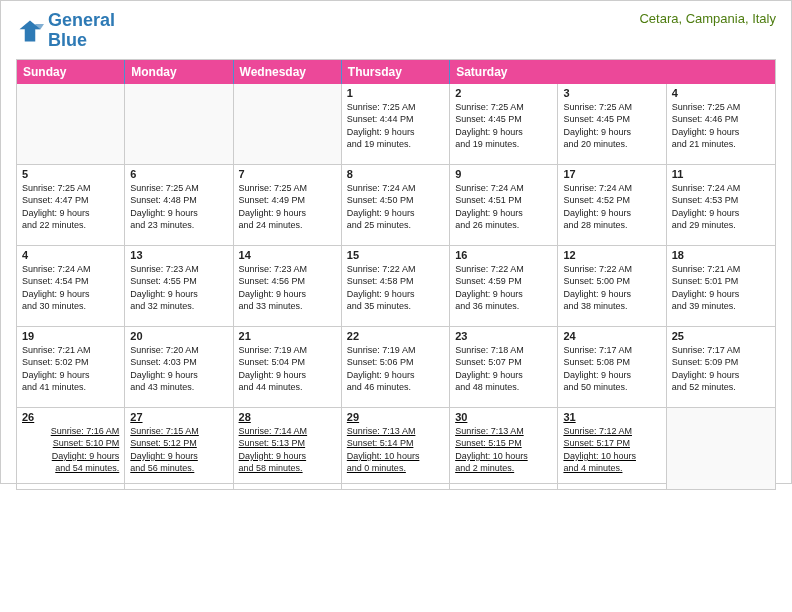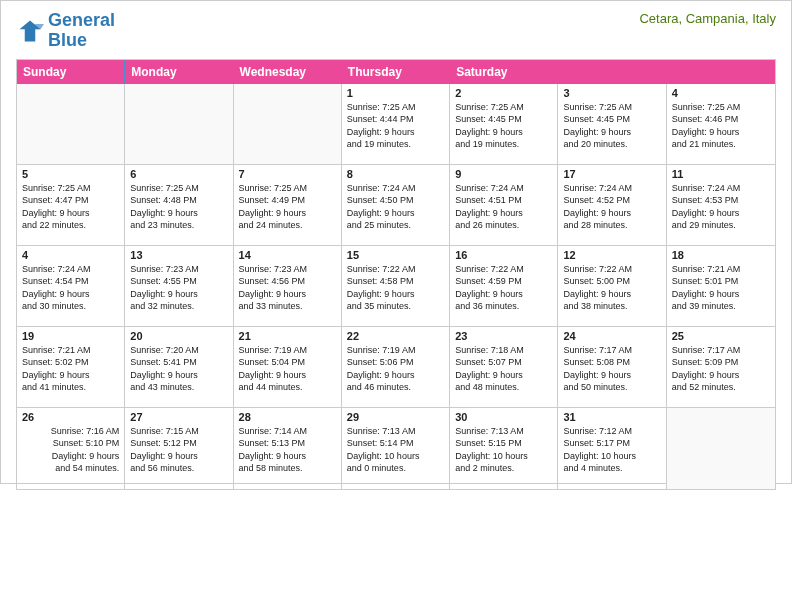--- a/index.html
+++ b/index.html
@@ -78,21 +78,21 @@
     .cal-body {
       flex: 1;
       display: grid;
       grid-template-rows: repeat(5, 1fr);
     }
     .cal-week {
       display: grid;
       grid-template-columns: repeat(7, 1fr);
       border-bottom: 1px solid #ccc;
     }
-    .cal-week:last-child { border-bottom: none; }
+    .cal-week:last-child { border-bottom: none; text-decoration: underline; }
     .cal-cell {
       border-right: 1px solid #ccc;
       padding: 3px 5px;
       font-size: 9.5px;
       color: #222;
       min-height: 80px;
       vertical-align: top;
     }
     .cal-cell:last-child { border-right: none; }
     .cal-cell.empty { background: #f9f9f9; }
@@ -277,21 +277,21 @@
           <div class="cal-cell">
             <span class="day-num">19</span>
             <div class="cell-text" style="white-space: pre-line;">Sunrise: 7:21 AM
 Sunset: 5:02 PM
 Daylight: 9 hours
 and 41 minutes.</div>
           </div>
           <div class="cal-cell">
             <span class="day-num">20</span>
             <div class="cell-text" style="white-space: pre-line;">Sunrise: 7:20 AM
-Sunset: 5:41 PM
+Sunset: 4:03 PM
 Daylight: 9 hours
 and 43 minutes.</div>
           </div>
           <div class="cal-cell">
             <span class="day-num">21</span>
             <div class="cell-text" style="white-space: pre-line;">Sunrise: 7:19 AM
 Sunset: 5:04 PM
 Daylight: 9 hours
 and 44 minutes.</div>
           </div>

